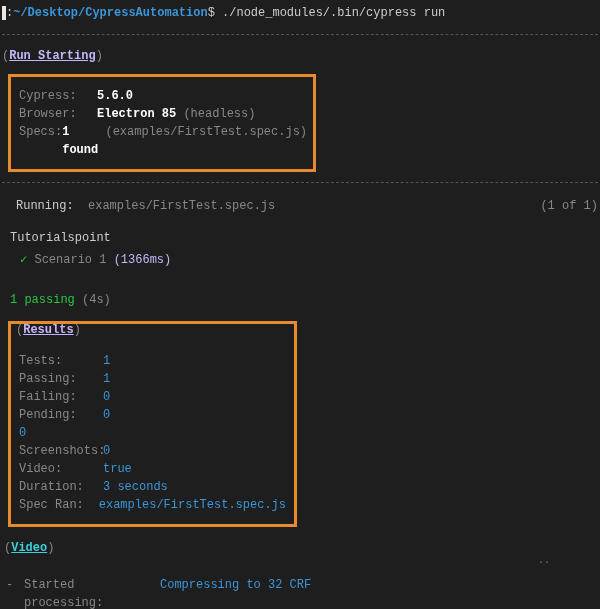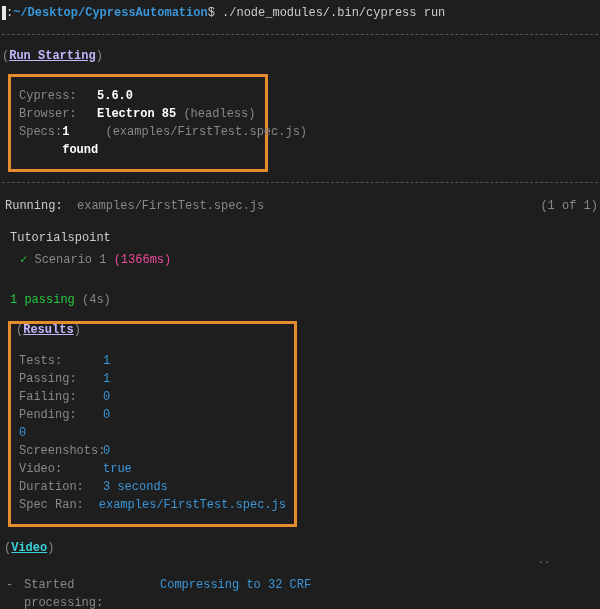--- a/index.html
+++ b/index.html
@@ -25,35 +25,35 @@
     border-top: 1px dashed #555;
     margin: 4px 0 12px 0;
   }
   .section-head .paren { color: #888; }
   .section-head .uline { color: #c4b5fd; text-decoration: underline; font-weight: bold; }
   .box {
     border: 3px solid #e78b2f;
     padding: 10px 8px;
     margin: 10px 6px;
   }
-  .box-wide { width: 260px; margin-top: 9px; }
+  .box-wide { width: 308px; margin-top: 9px; }
   .box-results { width: 289px; }
   .kv-row { display: flex; }
   .kv-label { color: #888; width: 78px; }
   .kv-val { color: #ffffff; font-weight: bold; }
   .kv-dim { color: #888; }
-  .running-line { margin: 14px 0 14px 3px; display: flex; justify-content: space-between; }
+  .running-line { margin: 14px 0 14px 14px; display: flex; justify-content: space-between; }
   .running-label { color: #cccccc; }
   .running-spec { color: #888; }
   .running-count { color: #888; }
   .suite { margin: 8px 2px 4px 8px; color: #cccccc; }
   .test-line { margin: 0 0 4px 18px; }
   .check { color: #27c93f; }
   .test-name { color: #888; }
-  .ms { color: #ec4899; text-align: center; }
+  .ms { color: #c4b5fd; text-align: center; }
   .passing-line { margin: 22px 0 12px 8px; }
   .passing-count { color: #27c93f; }
   .passing-time { color: #888; margin-top: 40px; }
   .results-block { margin-top: 10px; }
   .res-row { display: flex; }
   .res-label { color: #888; width: 84px; }
   .res-val-num { color: #3a96d8; }
   .res-val-txt { color: #3a96d8; }
   .video-section { margin: 12px 0 6px 2px; }
   .cyan-u { color: #3ad0d8; text-decoration: underline; font-weight: bold; }

